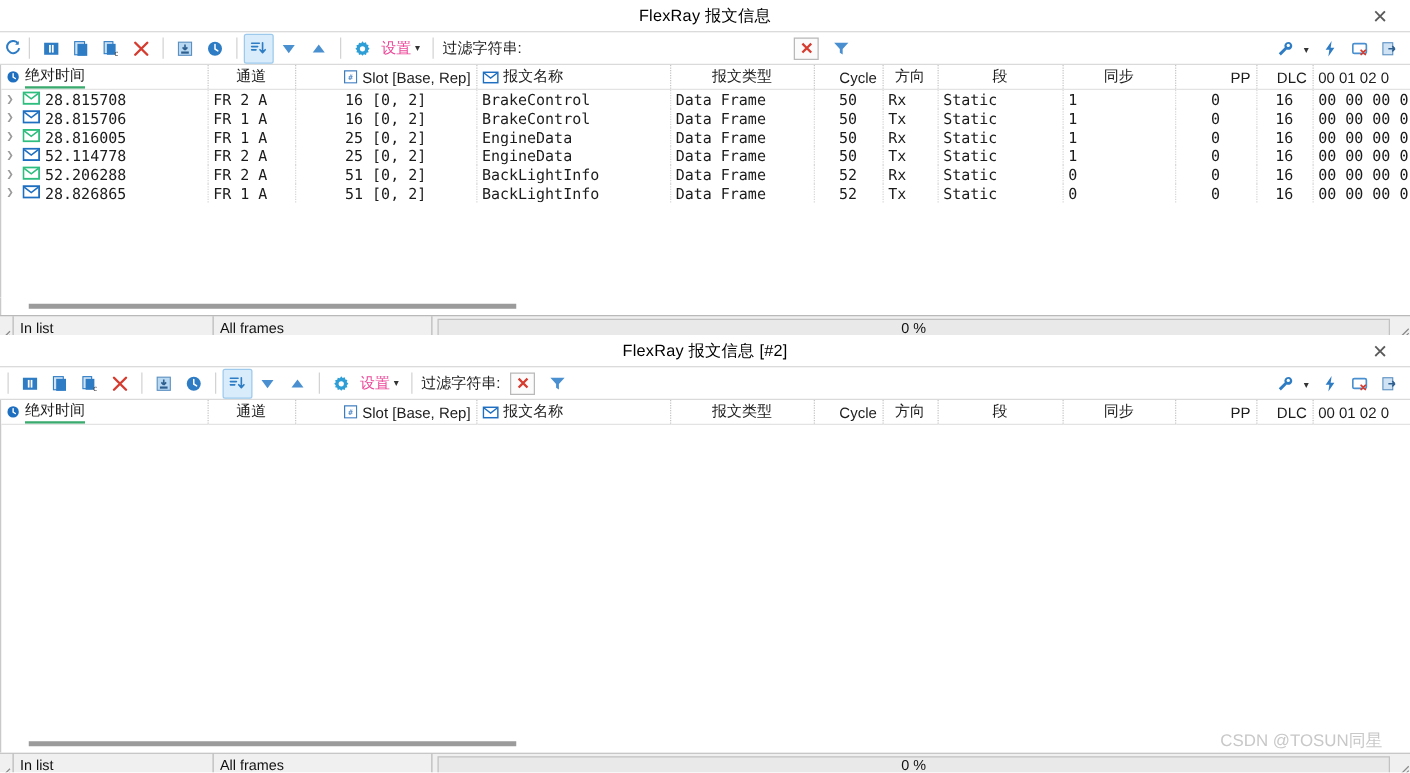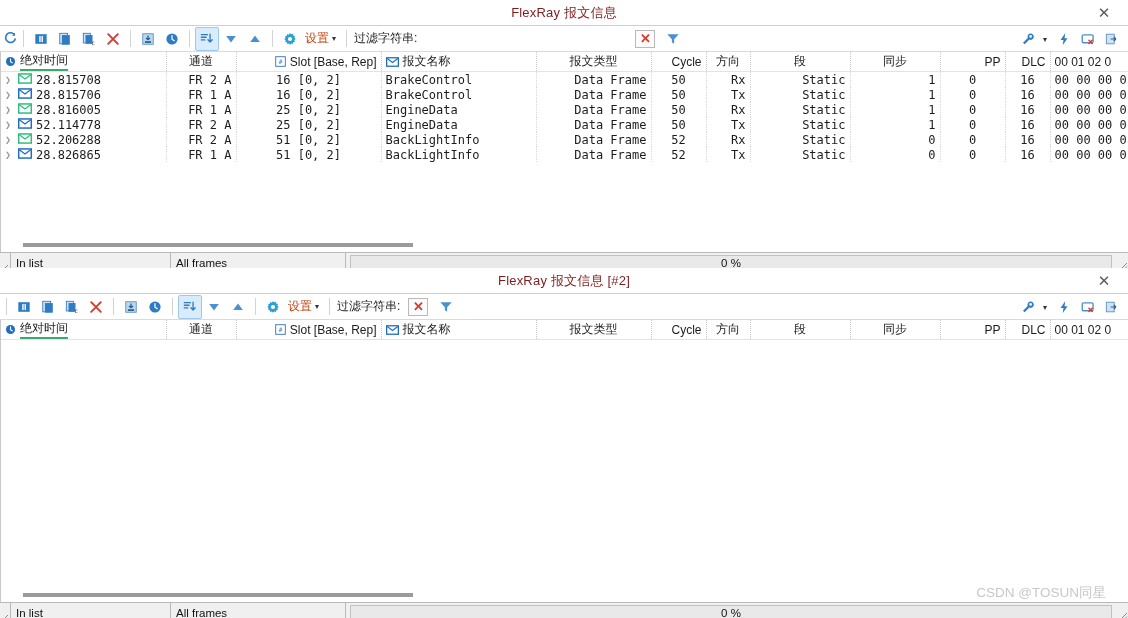--- a/index.html
+++ b/index.html
@@ -28,21 +28,21 @@
     position: relative;
     height: 25px;
     background: #ffffff;
     border-bottom: 1px solid #cfcfcf;
     display: flex;
     align-items: center;
     justify-content: center;
   }
   .titlebar .title-text {
     font-size: 13px;
-    color: #7f1d1d;
+    color: #000000;
     letter-spacing: .2px;
   }
   .title-close {
     position: absolute;
     right: 6px;
     top: 0;
     width: 36px;
     height: 25px;
     display: flex;
     align-items: center;
@@ -80,21 +80,21 @@
   }
   .tb-sep {
     width: 1px;
     height: 17px;
     background: #d3d3d3;
     margin: 0 5px;
     flex: 0 0 auto;
   }
   .tb-label {
     font-size: 12px;
-    color: #c2410c;
+    color: #ec4899;
     margin-left: 3px;
     white-space: nowrap;
   }
   .tb-caret {
     font-size: 8px;
     color: #333;
     margin: 0 5px 0 3px;
   }
   .filter-label {
     font-size: 12px;
@@ -177,21 +177,21 @@
     height: 15px;
     padding: 0 4px;
     border-right: 1px dotted #d7d7d7;
     color: #1c1c1c;
     white-space: nowrap;
     overflow: hidden;
     font-family: "DejaVu Sans Mono", monospace;
     font-size: 12px;
   }
   td.num { text-align: center; }
-  td.ctr { text-align: right; }
+  td.ctr { text-align: left; }
   .hdr-underline {
     border-bottom: 2px solid #3aaa6e;
   }
 
   
   .c1 {
     display: flex;
     align-items: center;
     gap: 4px;
   }

